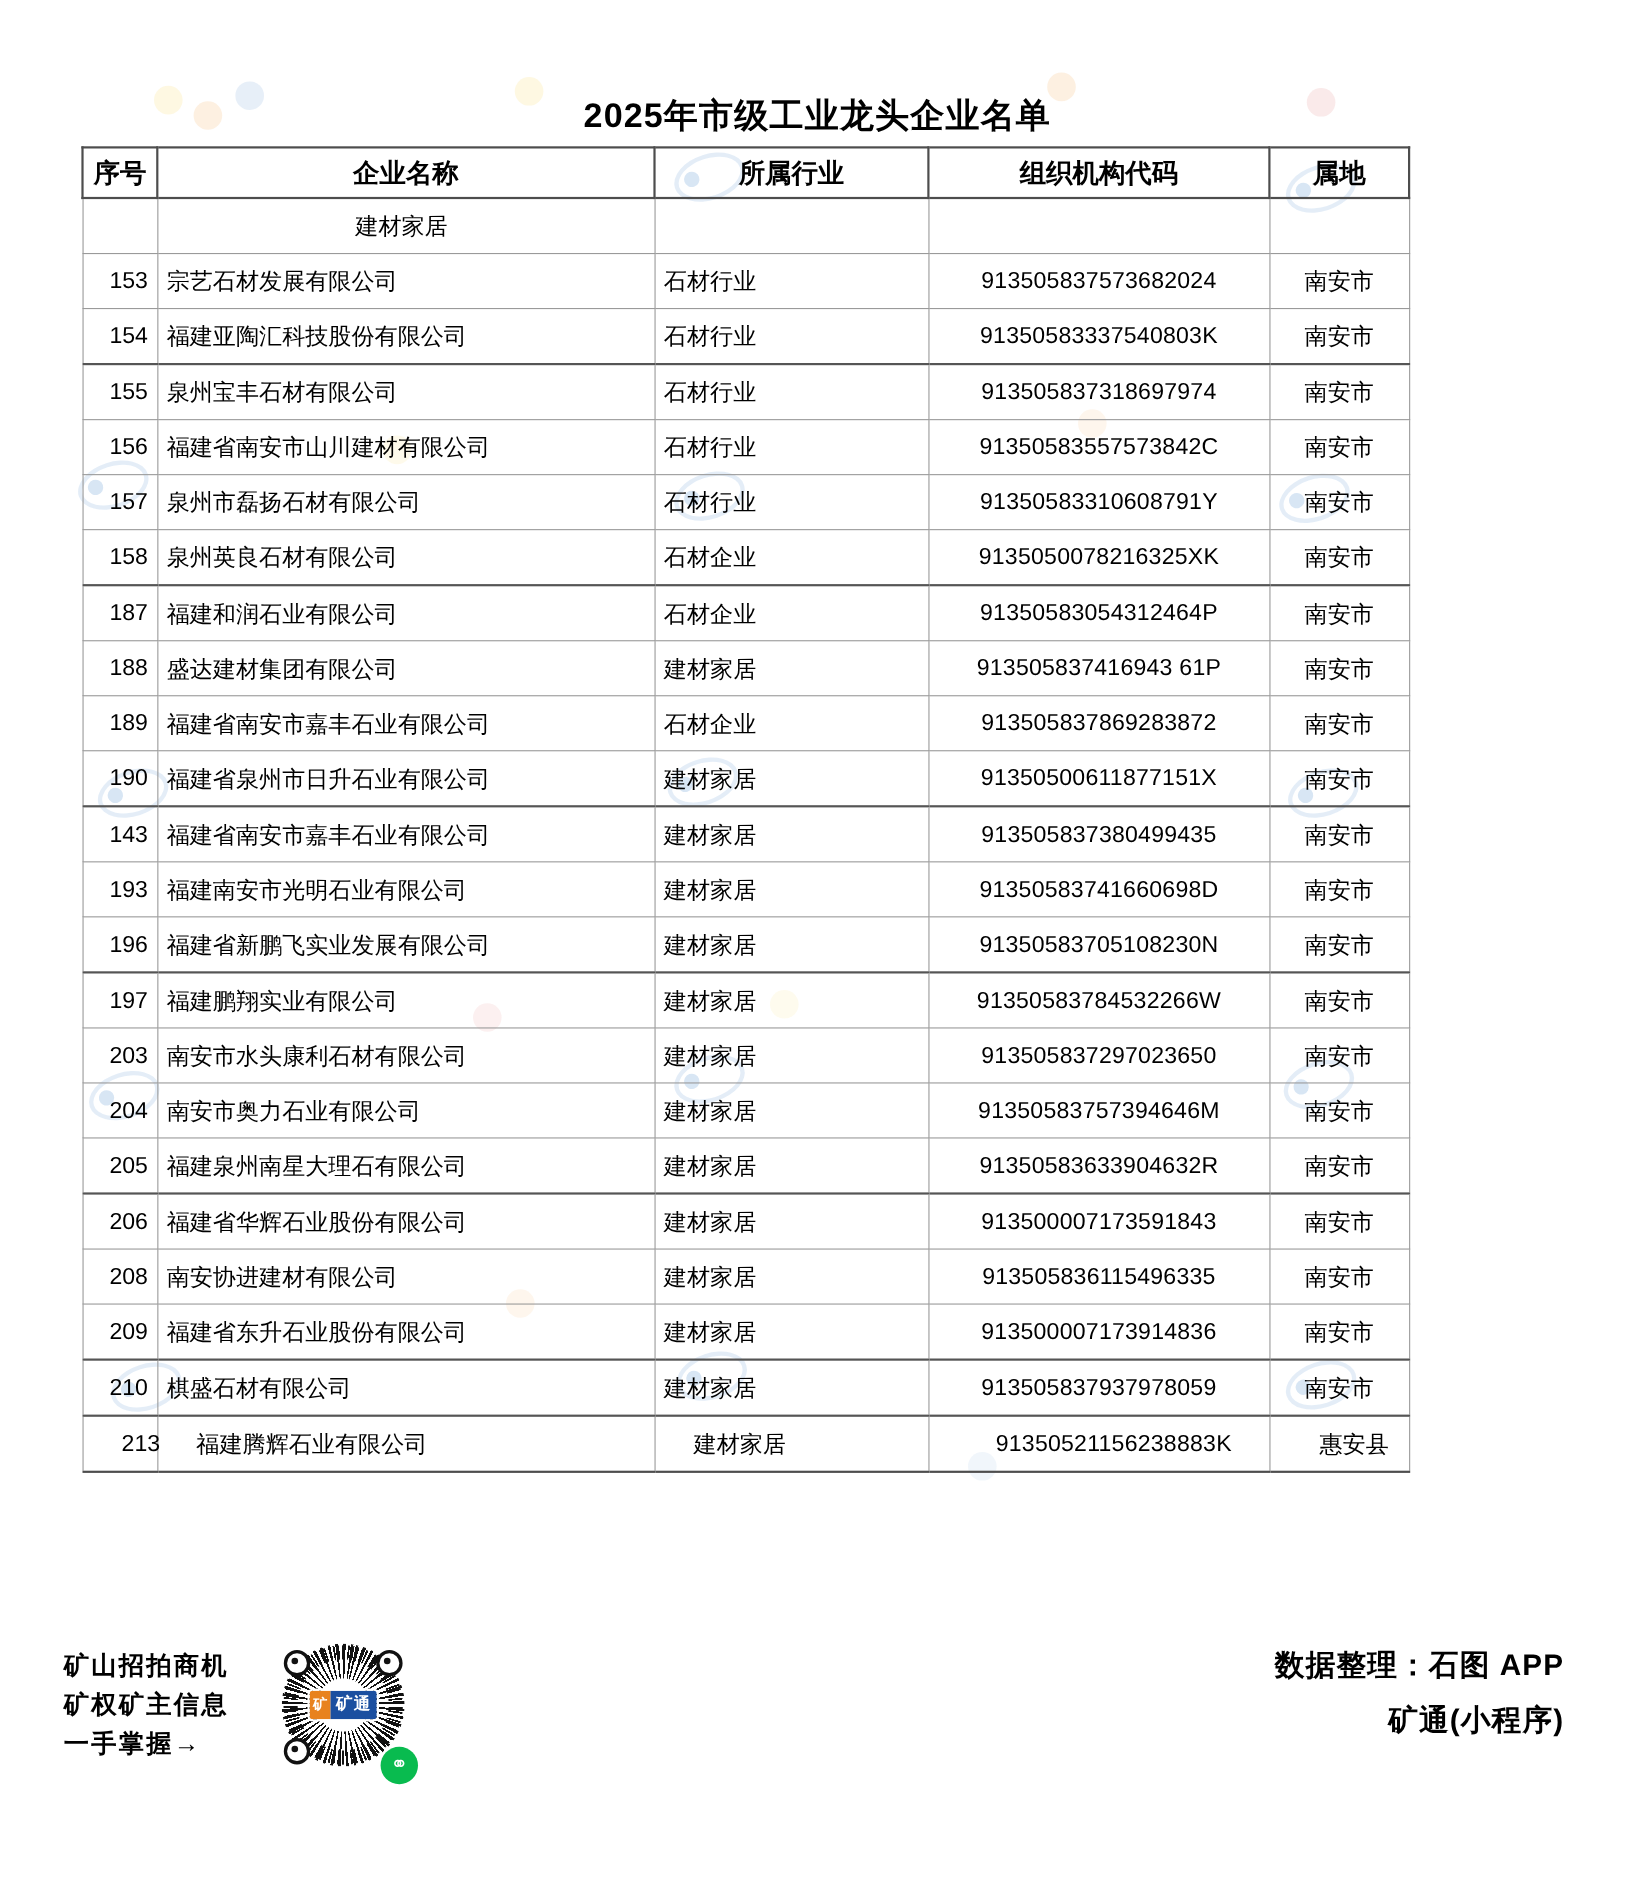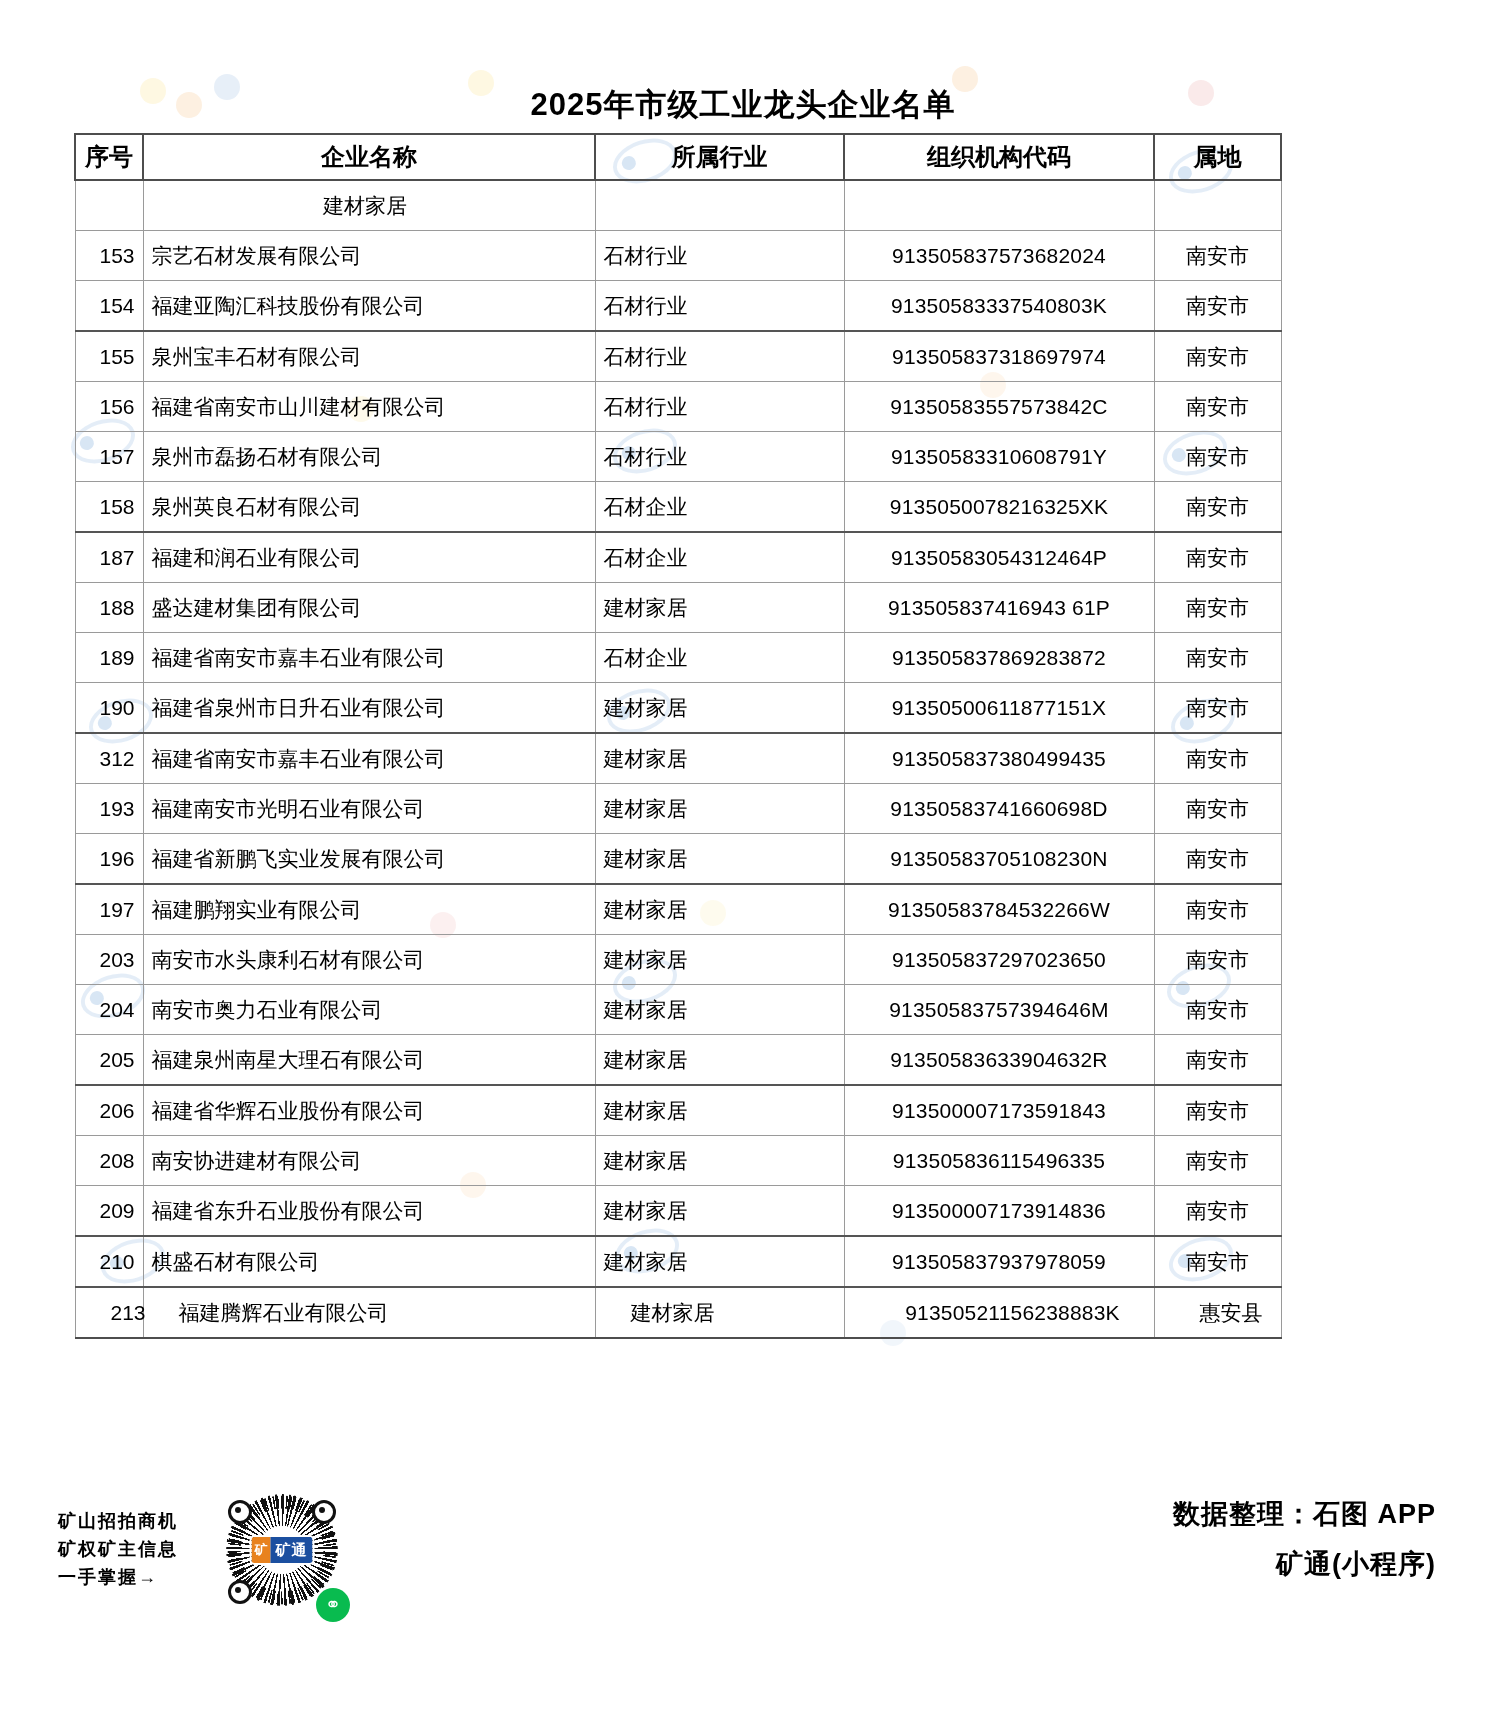--- a/index.html
+++ b/index.html
@@ -128,21 +128,21 @@
   }
   .promo {
     position: absolute;
     left: 58px;
     top: 44px;
     display: flex;
     align-items: center;
     gap: 28px;
   }
   .promo-lines {
-    font-size: 18px;
+    font-size: 23px;
     font-weight: bold;
     line-height: 1.55;
     letter-spacing: 2px;
     text-align: left;
   }
   .qr {
     position: relative;
     width: 152px;
     height: 152px;
   }
@@ -223,21 +223,21 @@
     width: 34px; height: 34px;
     border-radius: 50%;
     background: #09bb4f;
     color: #fff;
     font-size: 19px;
     line-height: 34px;
     text-align: center;
   }
   .credit {
     position: absolute;
-    right: 50px;
+    right: 64px;
     top: 60px;
     text-align: right;
     font-size: 27px;
     font-weight: bold;
     line-height: 1.85;
     letter-spacing: 1px;
   }
 </style>
 </head>
 <body>
@@ -363,21 +363,21 @@
           <td class="loc">南安市</td>
         </tr>
         <tr>
           <td class="seq">190</td>
           <td class="name">福建省泉州市日升石业有限公司</td>
           <td class="ind">建材家居</td>
           <td class="code">91350500611877151X</td>
           <td class="loc">南安市</td>
         </tr>
         <tr class="thick-top">
-          <td class="seq">312</td>
+          <td class="seq">143</td>
           <td class="name">福建省南安市嘉丰石业有限公司</td>
           <td class="ind">建材家居</td>
           <td class="code">913505837380499435</td>
           <td class="loc">南安市</td>
         </tr>
         <tr>
           <td class="seq">193</td>
           <td class="name">福建南安市光明石业有限公司</td>
           <td class="ind">建材家居</td>
           <td class="code">91350583741660698D</td>

